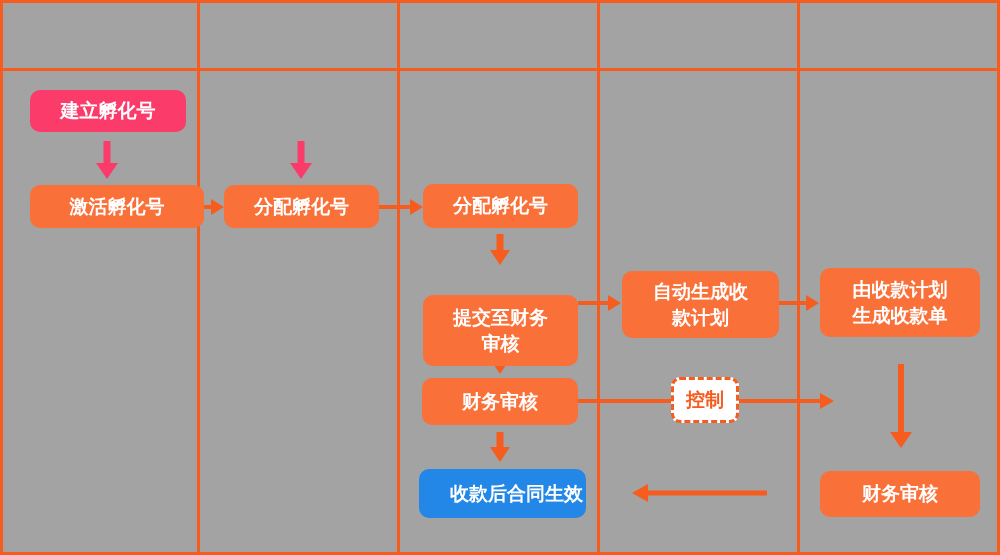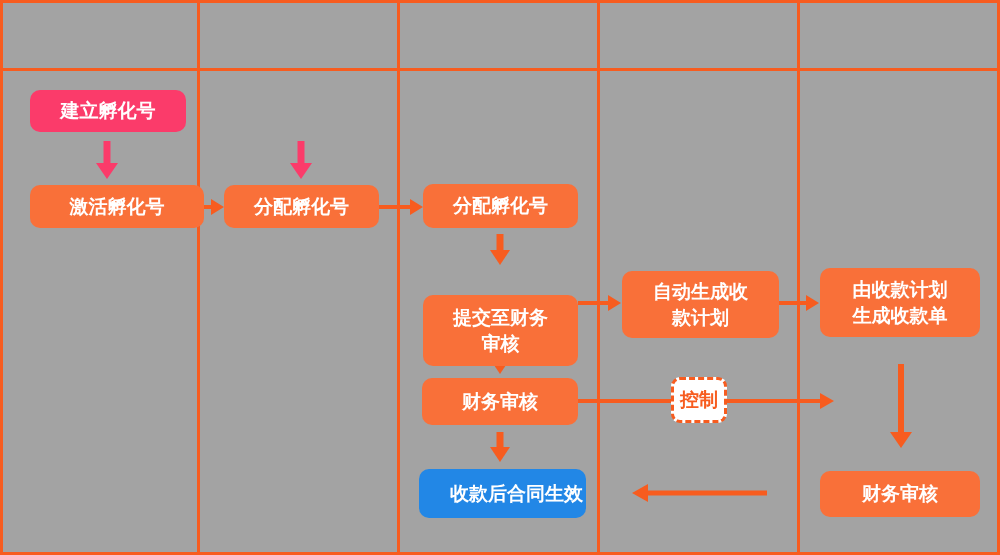--- a/index.html
+++ b/index.html
@@ -139,20 +139,20 @@
   <div class="node node--orange" style="left:423px;top:286px;width:155px;height:71px;margin-top:9px;">提交至财务
 审核</div>
 
   <div class="node node--orange" style="left:422px;top:378px;width:156px;height:47px;">财务审核</div>
 
   <div class="node node--blue" style="left:419px;top:469px;width:167px;height:49px;">收款后合同生效</div>
 
   <div class="node node--orange" style="left:622px;top:271px;width:157px;height:67px;">自动生成收
 款计划</div>
 
-  <div class="node node--control" style="left:671px;top:377px;width:56px;height:46px;">控制</div>
+  <div class="node node--control" style="left:671px;top:377px;width:68px;height:46px;">控制</div>
 
   <div class="node node--orange" style="left:820px;top:268px;width:160px;height:69px;">由收款计划
 生成收款单</div>
 
   <div class="node node--orange" style="left:820px;top:471px;width:160px;height:46px;">财务审核</div>
 
 </div>
 
 </body></html>

